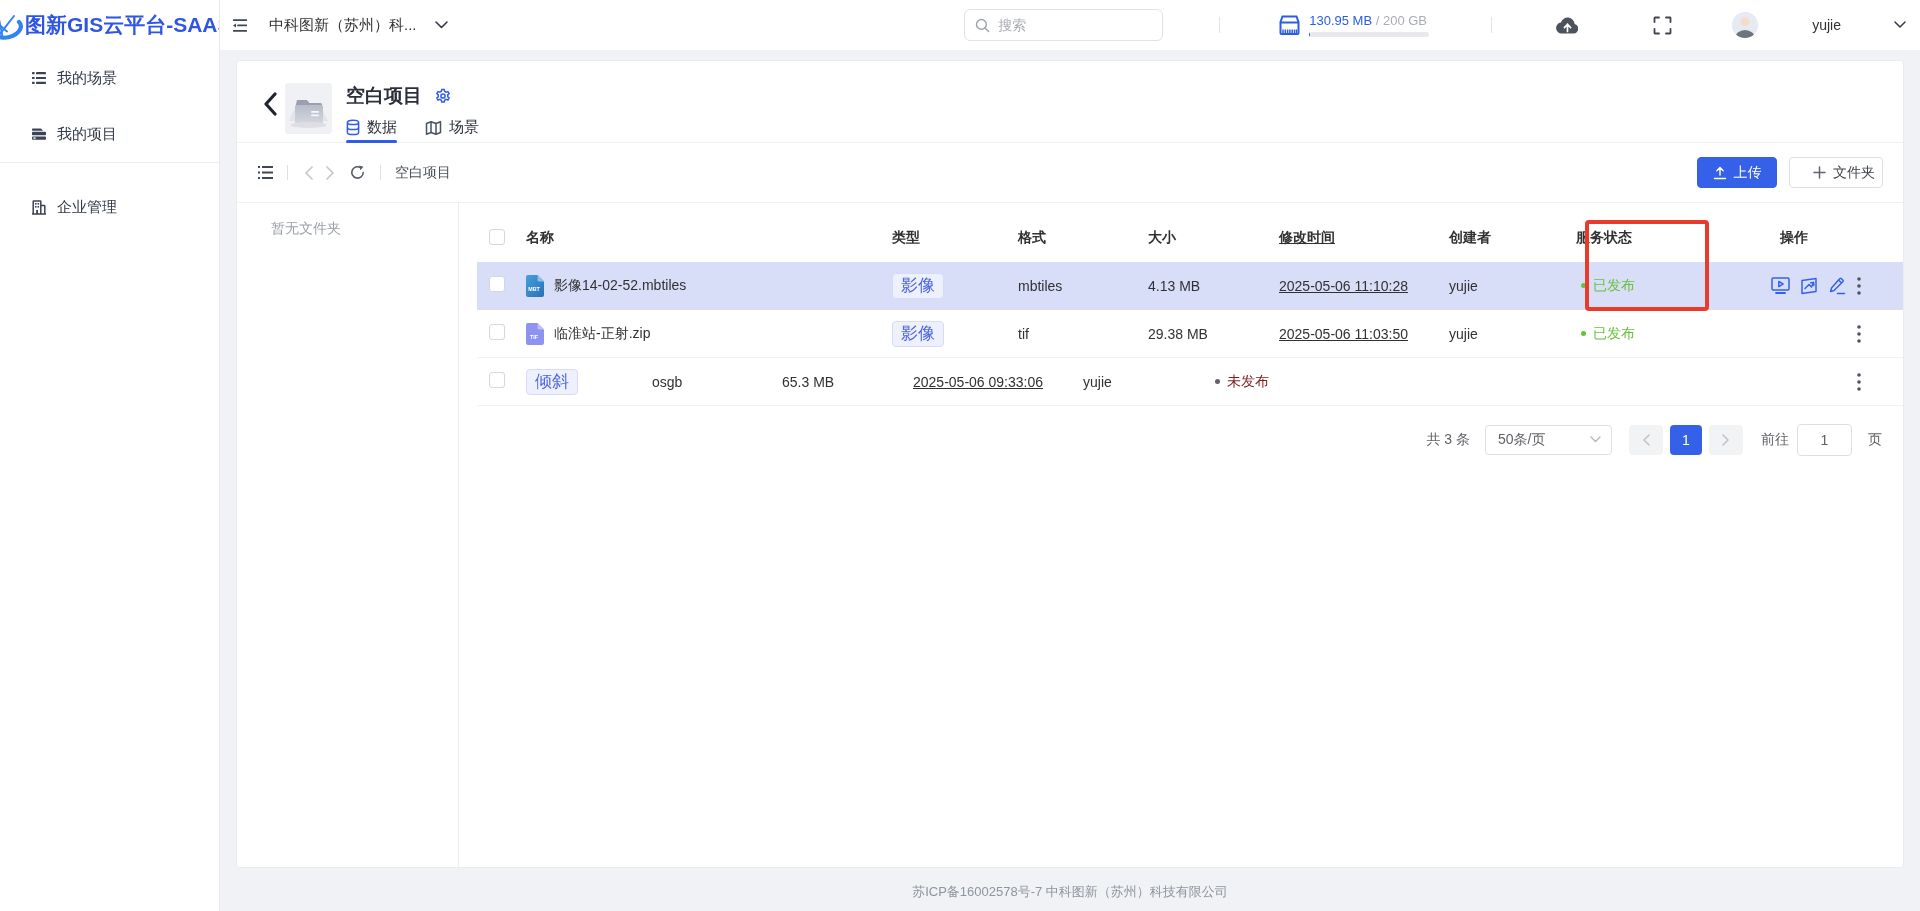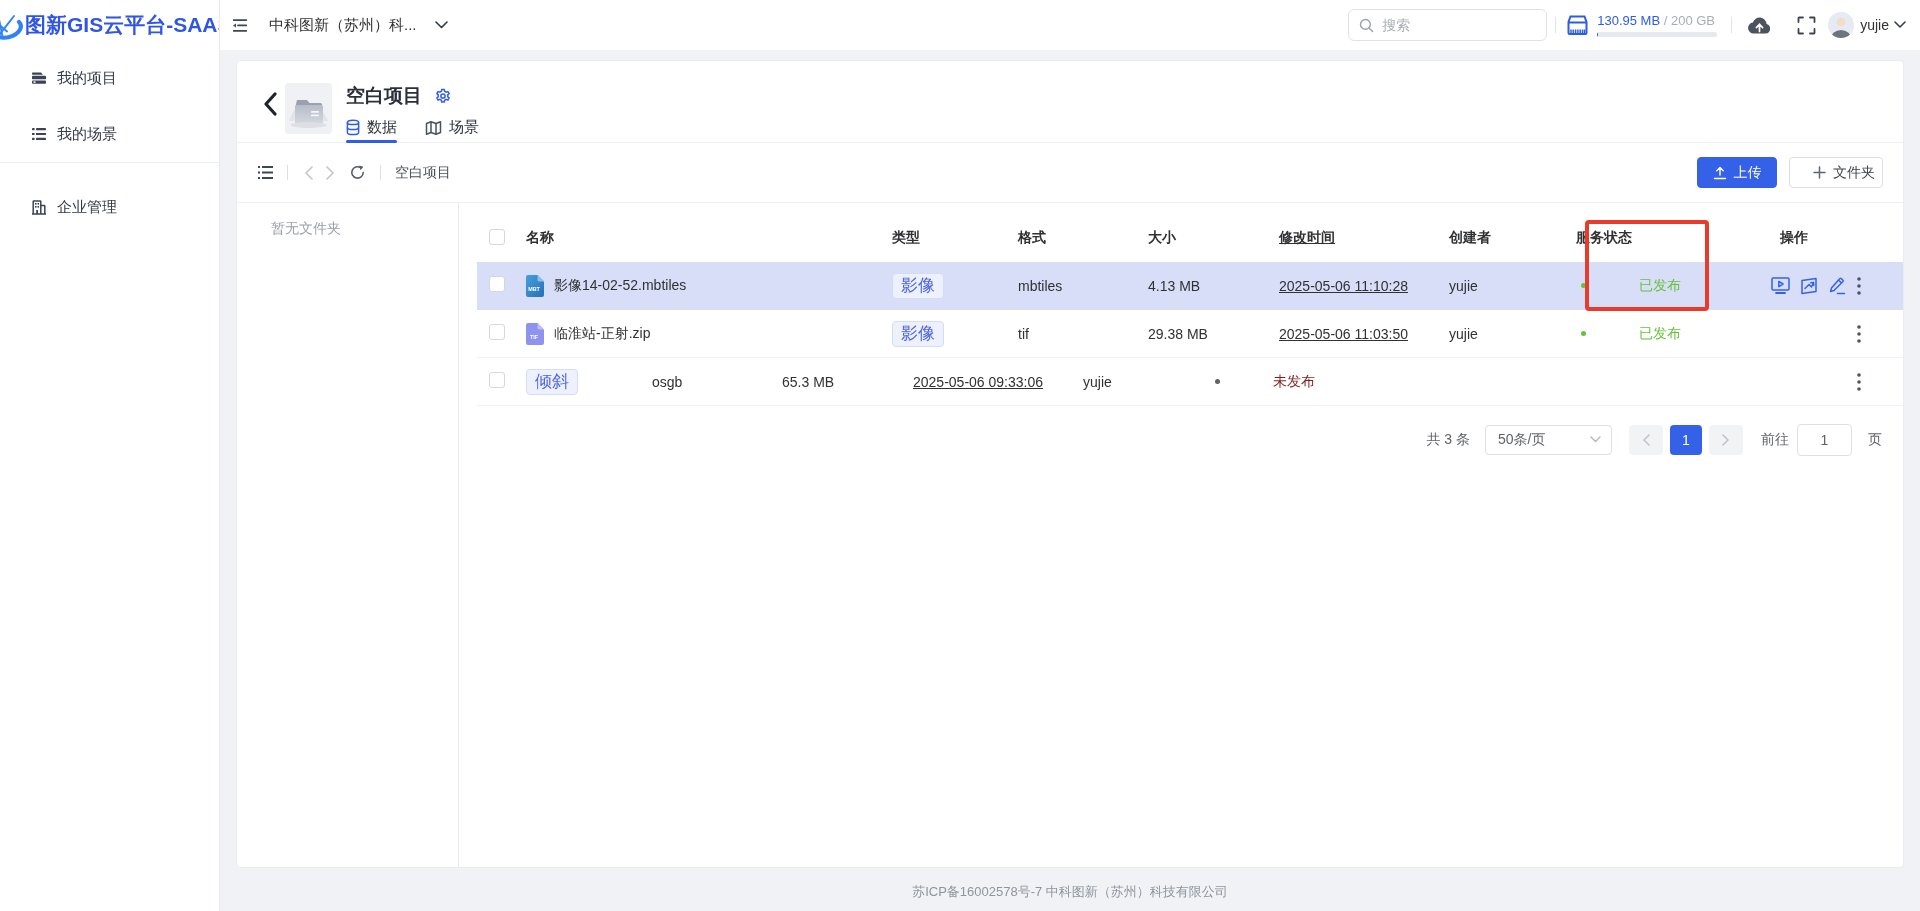--- a/index.html
+++ b/index.html
@@ -17,21 +17,21 @@
   .menu-item .mi-icon { width:18px; height:18px; margin-right:9px; }
   .menu-item .mi-label { font-size:15px; color:#333a49; }
   .menu-divider { height:1px; background:#ebedf2; margin:0; }
   .menu-gap { height:16px; }
 
   
   .topbar { position:absolute; left:220px; top:0; right:0; height:50px; background:#fff; display:flex; align-items:center; z-index:4; }
   .fold-icon { margin-left:13px; }
   .org-name { margin-left:22px; font-size:15px; color:#303133; }
   .org-caret { margin-left:18px; }
-  .tb-right { margin-left:auto; display:flex; align-items:center; }
+  .tb-right { margin-left:auto; display:flex; align-items:center;gap:48px; }
   .search-box { width:199px; height:32px; border:1px solid #dfe2e8; border-radius:6px; display:flex; align-items:center; padding:0 10px; background:#fff; }
   .search-box input { border:none; outline:none; font-size:14px; margin-left:8px; width:140px; color:#303133; background:transparent; }
   .search-box input::placeholder { color:#aaadb5; }
   .tb-sep { width:1px; height:16px; background:#e0e3e8; margin:0 0; }
   .storage { display:flex; align-items:center; }
   .storage-info { width:124px; margin-left:9px; }
   .storage-line { font-size:13px; line-height:16px; white-space:nowrap; letter-spacing:0; }
   .storage-used { color:#2b5ce6; }
   .storage-total { color:#a9adb5; }
   .storage-slash { color:#a9adb5; }
@@ -96,21 +96,21 @@
   .t-head .c-ops { justify-content:center; padding-right:30px; }
   .checkbox { display:inline-block; width:16px; height:16px; border:1px solid #d4d7de; border-radius:3px; background:#fff; cursor:pointer; }
   .file-icon { margin-right:10px; flex:0 0 auto; }
   .file-name { font-size:14px; color:#303133; }
   .type-badge { display:inline-block; padding:0 8px; height:26px; line-height:24px; font-size:17px; color:#4d64e4; background:#edf0fd; border:1px solid #d6dcf8; border-radius:4px; }
   .status-dot { width:5px; height:5px; border-radius:50%; margin-left:5px; margin-right:7px; flex:0 0 auto; }
   .st-pub .status-dot { background:#67c23a; }
   .st-pub .status-text { color:#67c23a; }
   .st-unpub .status-dot { background:#606266; }
   .st-unpub .status-text { color:#7f1d1d; }
-  .status-text { font-size:14px;margin-left:46px; }
+  .status-text { font-size:14px; }
   .op-icons { display:flex; align-items:center; }
   .op-icons .op { margin:0 5px; cursor:pointer; }
   .more-dots { cursor:pointer; margin-left:6px; }
 
   
   .pagination { display:flex; align-items:center; justify-content:flex-end; margin-top:17px; padding-right:21px; height:33px; }
   .pg-total { font-size:14px; color:#606266; margin-right:15px; }
   .pg-size { width:127px; height:30px; border:1px solid #dcdfe6; border-radius:4px; display:flex; align-items:center; padding:0 10px 0 12px; color:#606266; font-size:14px; justify-content:space-between; cursor:pointer; background:#fff; }
   .pg-btn { width:34px; height:30px; border-radius:4px; background:#f2f3f5; display:flex; align-items:center; justify-content:center; cursor:pointer; }
   .pg-prev { margin-left:17px; }
@@ -140,40 +140,40 @@
           <path d="M5.5 9.5 L9.5 29.5" stroke-width="1.9"></path>
         </g>
       </svg>
     </span>
     <span class="logo-text">图新GIS云平台-SAAS</span>
   </div>
   <nav class="menu">
     <div class="menu-item">
       <span class="mi-icon">
         <svg width="18" height="18" viewBox="0 0 18 18" fill="#3b4354">
-          <path d="M2 4.2 Q2 3.4 2.8 3.4 H11 L13 5.8 H2.8 Q2 5.8 2 5 Z"></path>
-          <rect x="2" y="6.8" width="14" height="3.4" rx="0.8"></rect>
-          <rect x="2" y="11.4" width="14" height="3.4" rx="0.8"></rect>
-          <rect x="3.4" y="12.4" width="2.2" height="1.4" fill="#fff"></rect>
-        </svg>
-      </span>
-      <span class="mi-label">我的项目</span>
-    </div>
-    <div class="menu-item">
-      <span class="mi-icon">
-        <svg width="18" height="18" viewBox="0 0 18 18" fill="#3b4354">
           <rect x="2" y="3" width="2.6" height="2.2" rx="0.4"></rect>
             <rect x="6" y="3" width="10" height="2.2" rx="0.4"></rect>
           <rect x="2" y="7.9" width="2.6" height="2.2" rx="0.4"></rect>
             <rect x="6" y="7.9" width="10" height="2.2" rx="0.4"></rect>
           <rect x="2" y="12.8" width="2.6" height="2.2" rx="0.4"></rect>
             <rect x="6" y="12.8" width="10" height="2.2" rx="0.4"></rect>
         </svg>
       </span>
       <span class="mi-label">我的场景</span>
+    </div>
+    <div class="menu-item">
+      <span class="mi-icon">
+        <svg width="18" height="18" viewBox="0 0 18 18" fill="#3b4354">
+          <path d="M2 4.2 Q2 3.4 2.8 3.4 H11 L13 5.8 H2.8 Q2 5.8 2 5 Z"></path>
+          <rect x="2" y="6.8" width="14" height="3.4" rx="0.8"></rect>
+          <rect x="2" y="11.4" width="14" height="3.4" rx="0.8"></rect>
+          <rect x="3.4" y="12.4" width="2.2" height="1.4" fill="#fff"></rect>
+        </svg>
+      </span>
+      <span class="mi-label">我的项目</span>
     </div>
     <div class="menu-divider"></div>
     <div class="menu-gap"></div>
     <div class="menu-item">
       <span class="mi-icon">
         <svg width="18" height="18" viewBox="0 0 18 18">
           <path d="M3.2 16 V3.6 Q3.2 3 3.8 3 H10.2 Q10.8 3 10.8 3.6 V16" fill="none" stroke="#3b4354" stroke-width="1.5"></path>
           <path d="M10.8 7.5 H14.2 Q14.8 7.5 14.8 8.1 V16" fill="none" stroke="#3b4354" stroke-width="1.5"></path>
           <path d="M2 16 H16" stroke="#3b4354" stroke-width="1.5"></path>
           <g fill="#3b4354">

